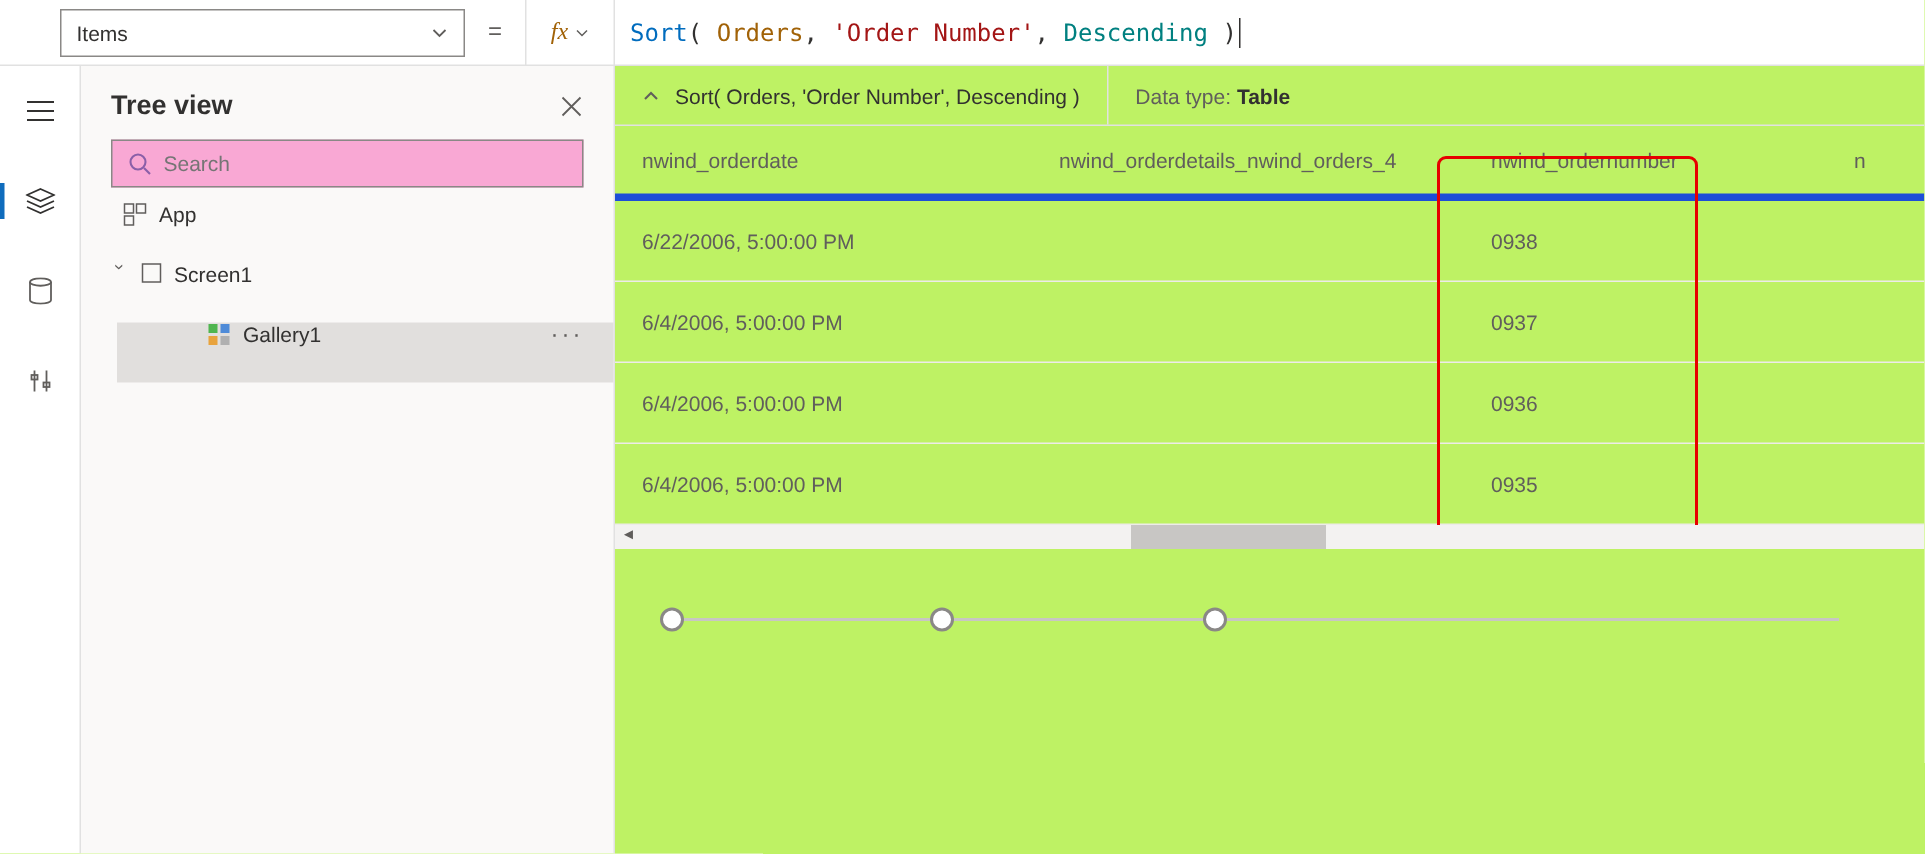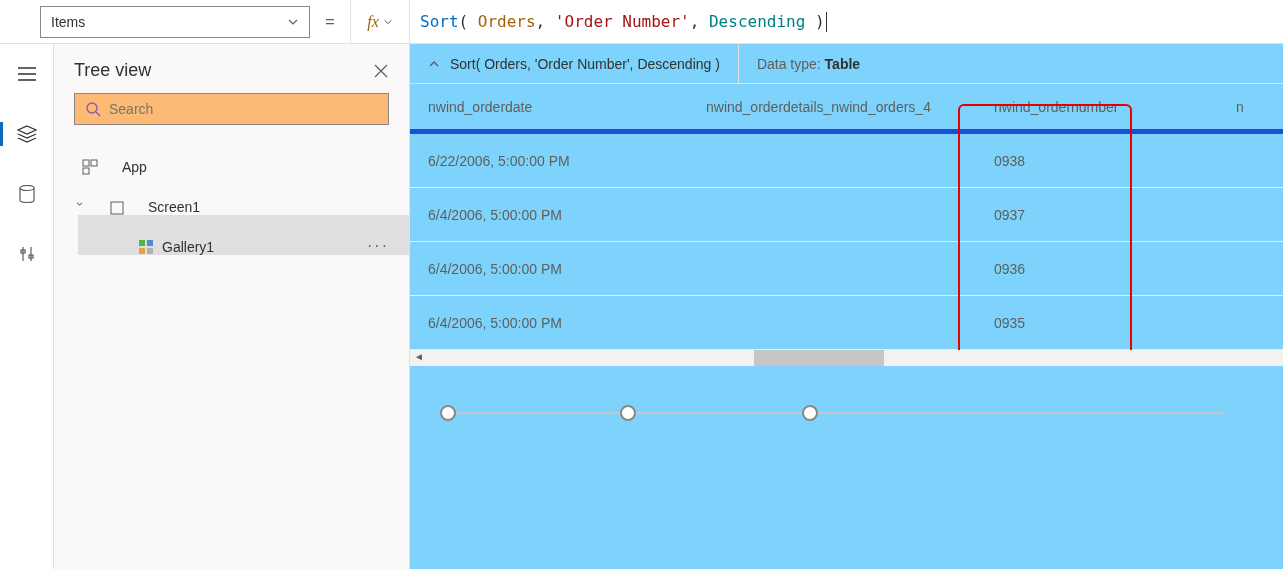--- a/index.html
+++ b/index.html
@@ -17,34 +17,34 @@
   .tok-punc { color: #323130; }
   .cursor { display: inline-block; width: 1px; height: 20px; background: #323130; margin-left: 1px; vertical-align: middle; }
 
   .body-row { display: flex; height: calc(100% - 44px); }
   .rail { width: 54px; border-right: 1px solid #e1e1e1; display: flex; flex-direction: column; align-items: center; padding-top: 14px; gap: 28px; }
   .rail-item { width: 40px; height: 32px; display: flex; align-items: center; justify-content: center; cursor: pointer; position: relative; }
   .rail-item.active::before { content: ""; position: absolute; left: -7px; top: 4px; bottom: 4px; width: 3px; background: #0f6cbd; }
 
   .tree-panel { width: 356px; border-right: 1px solid #e1e1e1; background: #faf9f8; display: flex; flex-direction: column; }
   .tree-header { display: flex; align-items: center; justify-content: space-between; padding: 16px 20px 12px 20px; }
-  .tree-title { font-size: 18px; font-weight: 400; }
+  .tree-title { font-size: 18px; font-weight: 700; }
   .search-wrap { padding: 0 20px 10px 20px; }
-  .search-box { width: 100%; height: 32px; border: 1px solid #8a8886; background: #fdba74; display: flex; align-items: center; padding: 0 10px; gap: 8px; }
+  .search-box { width: 100%; height: 32px; border: 1px solid #8a8886; background: #f9a8d4; display: flex; align-items: center; padding: 0 10px; gap: 8px; }
   .search-box input { border: none; outline: none; flex: 1; font-size: 14px; color: #605e5c; background: transparent; }
   .tree-list { flex: 1; }
-  .tree-row { display: flex; align-items: flex-end; height: 40px; padding: 0 20px; gap: 24px; cursor: pointer; }
+  .tree-row { display: flex; align-items: flex-start; height: 40px; padding: 0 20px; gap: 8px; cursor: pointer; }
   .tree-row.app { padding-left: 28px; }
   .tree-row.screen { padding-left: 20px; }
   .tree-row.gallery { padding-left: 60px; background: #e1dfdd; justify-content: space-between; margin-left: 24px; }
   .tree-row.gallery .left { display: flex; align-items: center; gap: 8px; }
   .chev { font-size: 12px; color: #605e5c; transform: rotate(90deg); display: inline-block; width: 12px; }
   .more { font-size: 16px; color: #605e5c; letter-spacing: 2px; }
 
-  .canvas-area { flex: 1; background: #7dd3fc; overflow: hidden; position: relative; }
+  .canvas-area { flex: 1; background: #bef264; overflow: hidden; position: relative; }
   .result-bar { height: 40px; border-bottom: 1px solid #e1e1e1; display: flex; align-items: center; }
   .result-left { display: flex; align-items: center; gap: 10px; padding-left: 18px; height: 100%; border-right: 1px solid #e1e1e1; padding-right: 18px; }
   .result-left .chevup { font-size: 12px; color: #605e5c; }
   .result-right { padding-left: 18px; }
   .dt-label { color: #605e5c; }
   .dt-value { font-weight: 600; }
 
   .data-table { font-size: 14px; }
   .dt-head { display: flex; height: 50px; align-items: center; color: #605e5c; border-bottom: 5px solid #1d4ed8; padding-left: 18px; }
   .dt-row { display: flex; height: 54px; align-items: center; color: #605e5c; border-bottom: 1px solid #edebe9; padding-left: 18px; }

